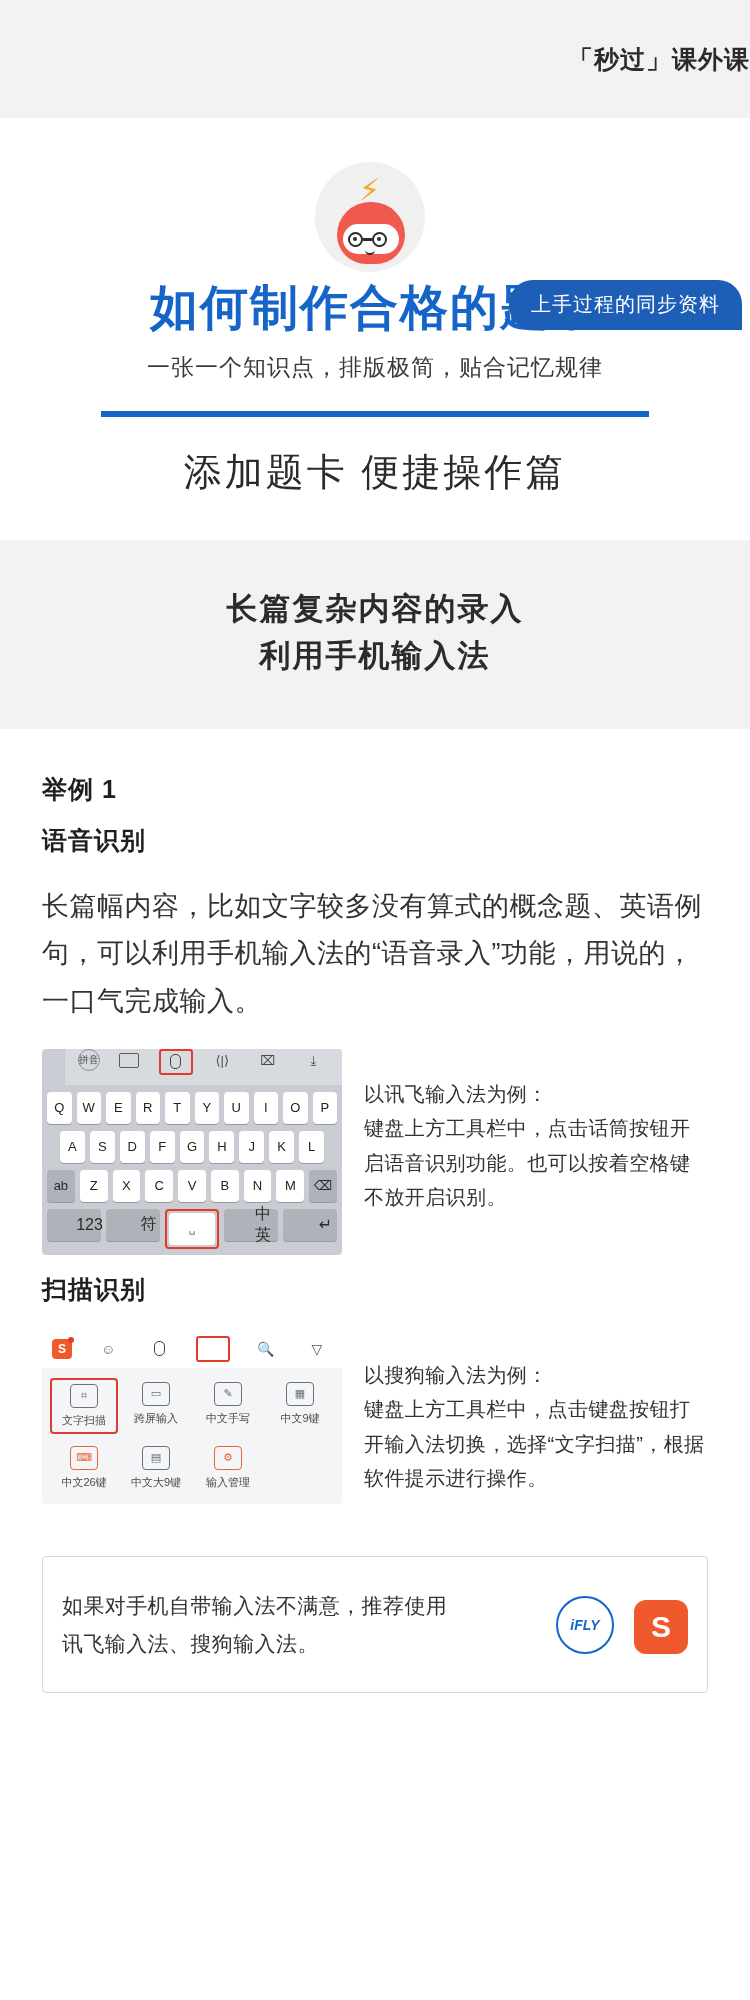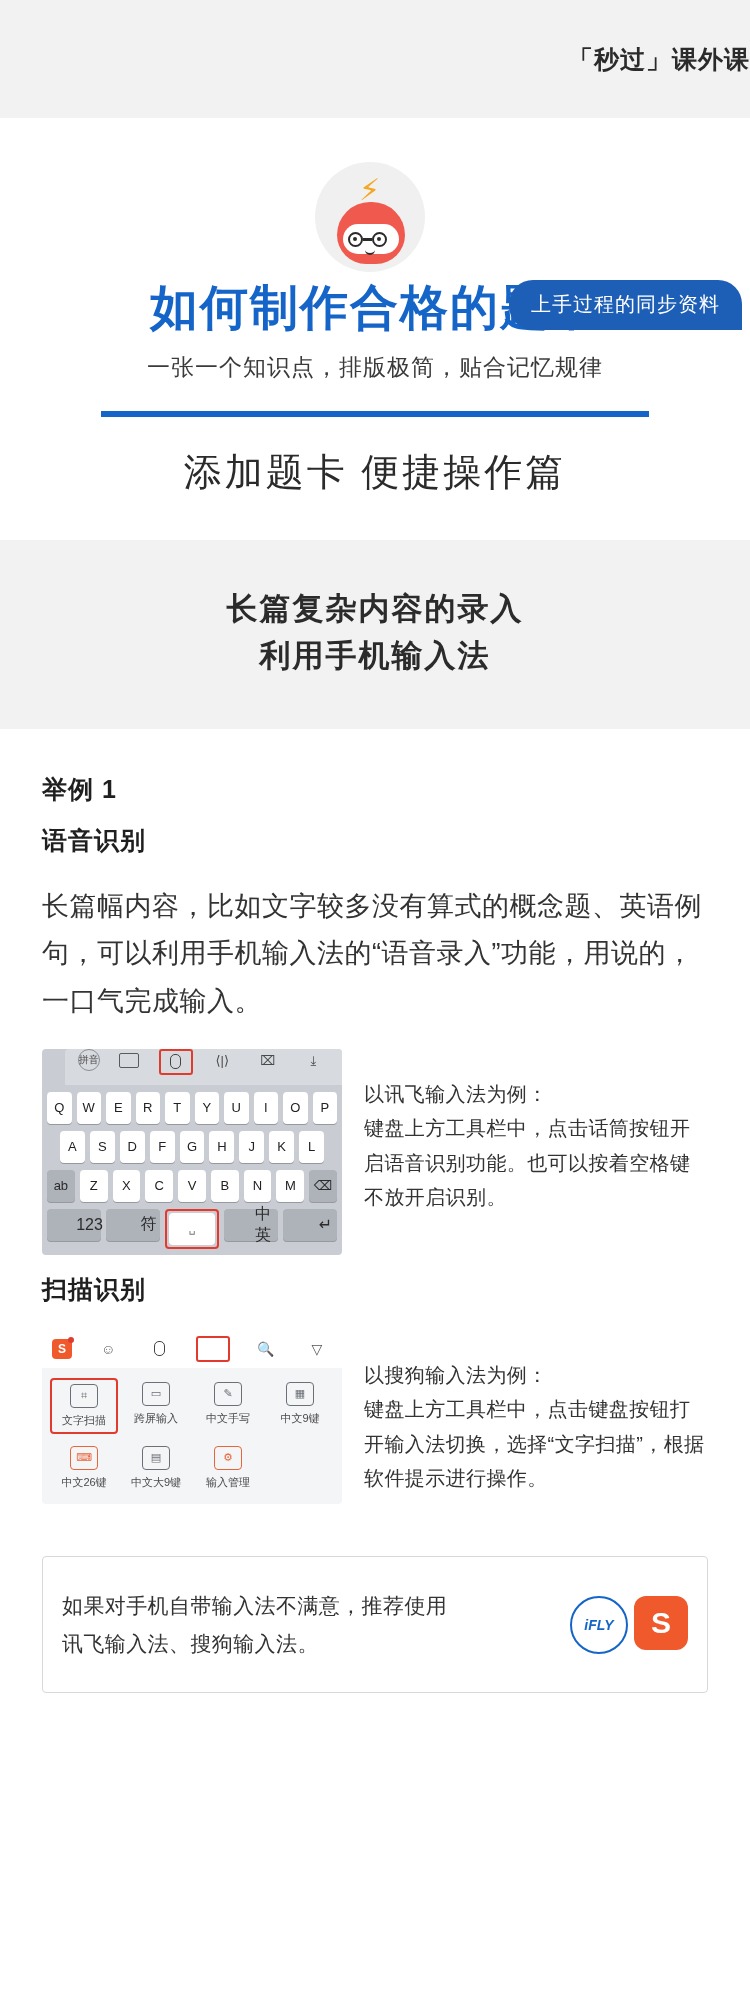--- a/index.html
+++ b/index.html
@@ -404,22 +404,22 @@
     box-sizing: border-box;
   }
   .note-text {
     font-size: 21px;
     color: #333;
     line-height: 1.8;
     letter-spacing: .4px;
   }
   .note-logos {
     display: flex;
-    align-items: flex-start;
-    gap: 6px;
+    align-items: flex-end;
+    gap: 20px;
     flex: none;
   }
   .logo-ifly {
     width: 54px;
     height: 54px;
     border-radius: 50%;
     border: 2px solid #1565c8;
     color: #1565c8;
     font-size: 14px;
     font-weight: bold;

